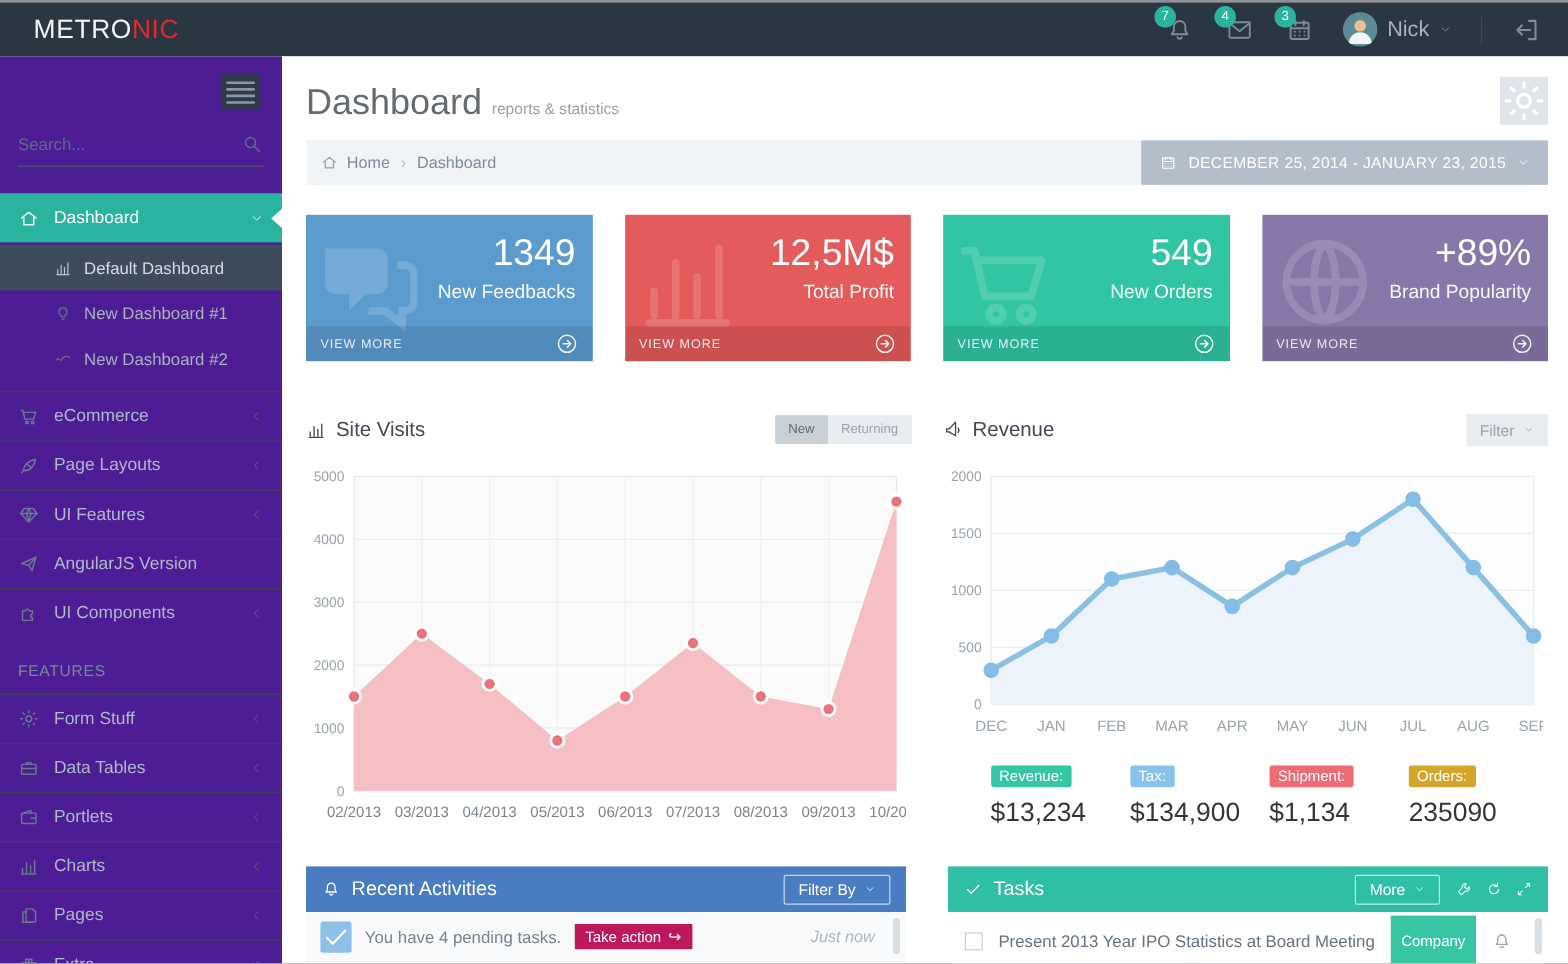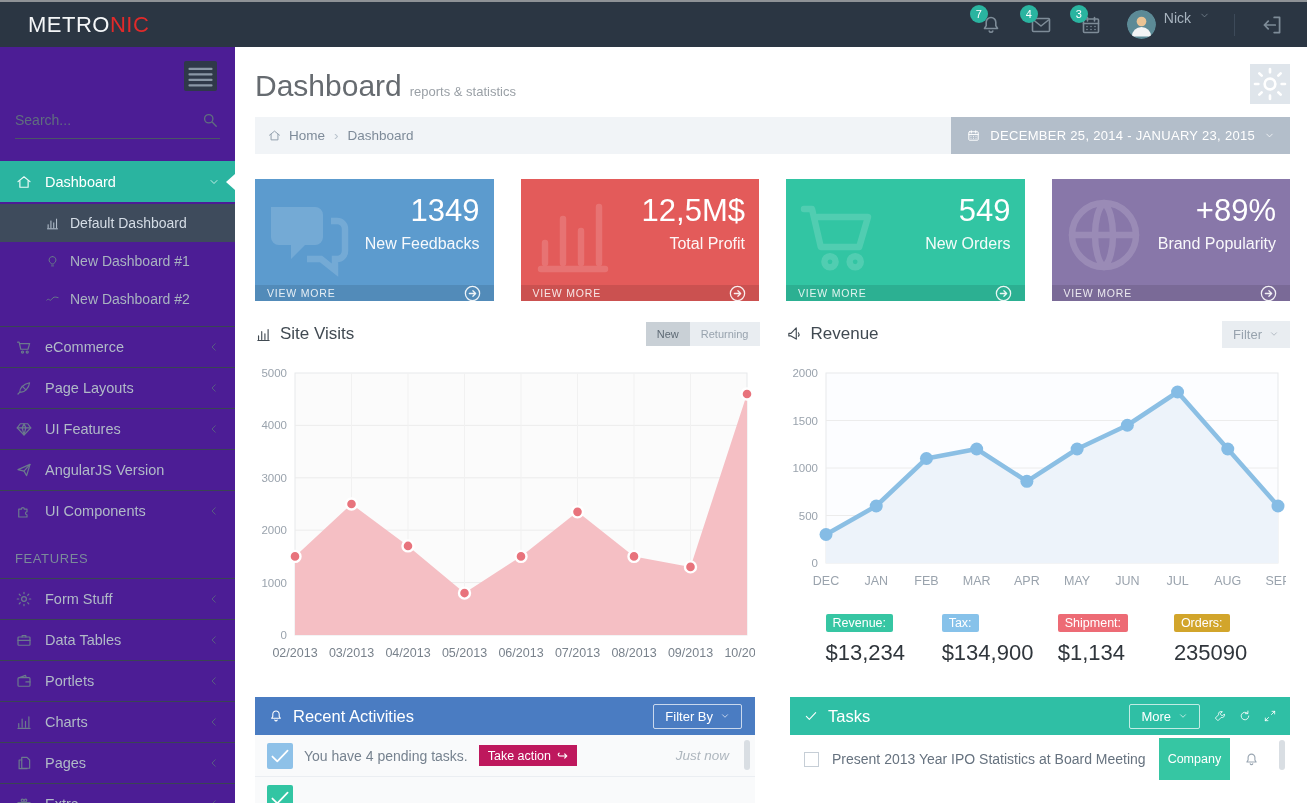--- a/index.html
+++ b/index.html
@@ -8,21 +8,21 @@
 
   
   .browser-edge { height:2px; background:#8e9296; }
   .topbar { height:45px; background:#2b3643; display:flex; align-items:center; }
   .logo { width:235px; padding-left:28px; font-size:22px; font-weight:500; color:#f4f6f8; letter-spacing:.5px; cursor:pointer; }
   .logo .accent { color:#e12a2a; }
   .top-right { margin-left:auto; display:flex; align-items:center; gap:24px; padding-right:22px; height:100%; }
   .top-icon { position:relative; width:24px; height:24px; color:#7e8c98; cursor:pointer; }
   .top-icon svg { width:24px; height:24px; }
   .badge { position:absolute; top:-8px; left:-9px; width:18px; height:18px; border-radius:50%; color:#fff; font-size:11px; display:flex; align-items:center; justify-content:center; }
-  .user { display:flex; align-items:flex-start; gap:8px; color:#a8b4bf; font-size:14px; cursor:pointer; }
+  .user { display:flex; align-items:center; gap:8px; color:#a8b4bf; font-size:18px; cursor:pointer; }
   .avatar { width:29px; height:29px; border-radius:50%; overflow:hidden; display:block; }
   .avatar svg { width:29px; height:29px; display:block; }
   .chev-sm { width:11px; height:11px; color:#7e8c98; }
   .chev-sm svg { width:11px; height:11px; }
   .tb-divider { width:1px; height:22px; background:#3d4a59; }
   .logout-btn { background:none; border:none; width:26px; height:26px; color:#7e8c98; cursor:pointer; }
   .logout-btn svg { width:24px; height:24px; }
 
   
   .page-body { display:flex; height:756px; }
@@ -71,26 +71,26 @@
   .daterange .chev { width:11px; height:11px; }
   .daterange .chev svg { width:11px; height:11px; }
 
   
   .stats { display:grid; grid-template-columns:repeat(4,1fr); gap:27px; margin-top:25px; }
   .tile { height:122px; position:relative; color:#fff; overflow:hidden; cursor:pointer; }
   .tile-num { position:absolute; right:14px; top:14px; font-size:31px; }
   .tile-label { position:absolute; right:14px; top:56px; font-size:16px; opacity:.95; }
   .tile-wm { position:absolute; left:4px; top:8px; width:96px; height:96px; opacity:.15; color:#fff; }
   .tile-wm svg { width:96px; height:96px; }
-  .tile-footer { position:absolute; bottom:0; left:0; right:0; height:16px; background:rgba(0,0,0,.1); display:flex; align-items:center; padding:0 12px; font-size:10.5px; letter-spacing:.8px; color:rgba(255,255,255,.85);gap:32px; }
+  .tile-footer { position:absolute; bottom:0; left:0; right:0; height:29px; background:rgba(0,0,0,.1); display:flex; align-items:center; padding:0 12px; font-size:10.5px; letter-spacing:.8px; color:rgba(255,255,255,.85);gap:32px; }
   .tile-footer .arr { margin-left:auto; width:19px; height:19px; color:rgba(255,255,255,.9); }
   .tile-footer .arr svg { width:19px; height:19px; }
 
   
-  .charts-row { display:grid; grid-template-columns:1fr 1fr; gap:26px; margin-top:16px; }
+  .charts-row { display:grid; grid-template-columns:1fr 1fr; gap:26px; margin-top:40px; }
   .portlet-head { display:flex; align-items:center; height:34px; color:#414a52; }
   .p-icon { width:17px; height:17px; color:#414a52; }
   .p-icon svg { width:17px; height:17px; }
   .p-title { font-size:17px; margin-left:8px; }
   .tabs { margin-left:auto; display:flex; }
   .tab { border:none; padding:6px 11px; font-size:11px; background:#e9edf1; color:#98a3ae; cursor:pointer; font-family:inherit; }
   .tab.active { background:#c9d0d6; color:#5e6a75; }
   .filter-btn { margin-left:auto; background:#e9edf1; color:#98a3ae; border:none; padding:6px 11px; font-size:13px; display:flex; gap:7px; align-items:center; cursor:pointer; font-family:inherit; }
   .filter-btn .chev, .outline-btn .chev { width:10px; height:10px; }
   .filter-btn .chev svg, .outline-btn .chev svg { width:10px; height:10px; }

